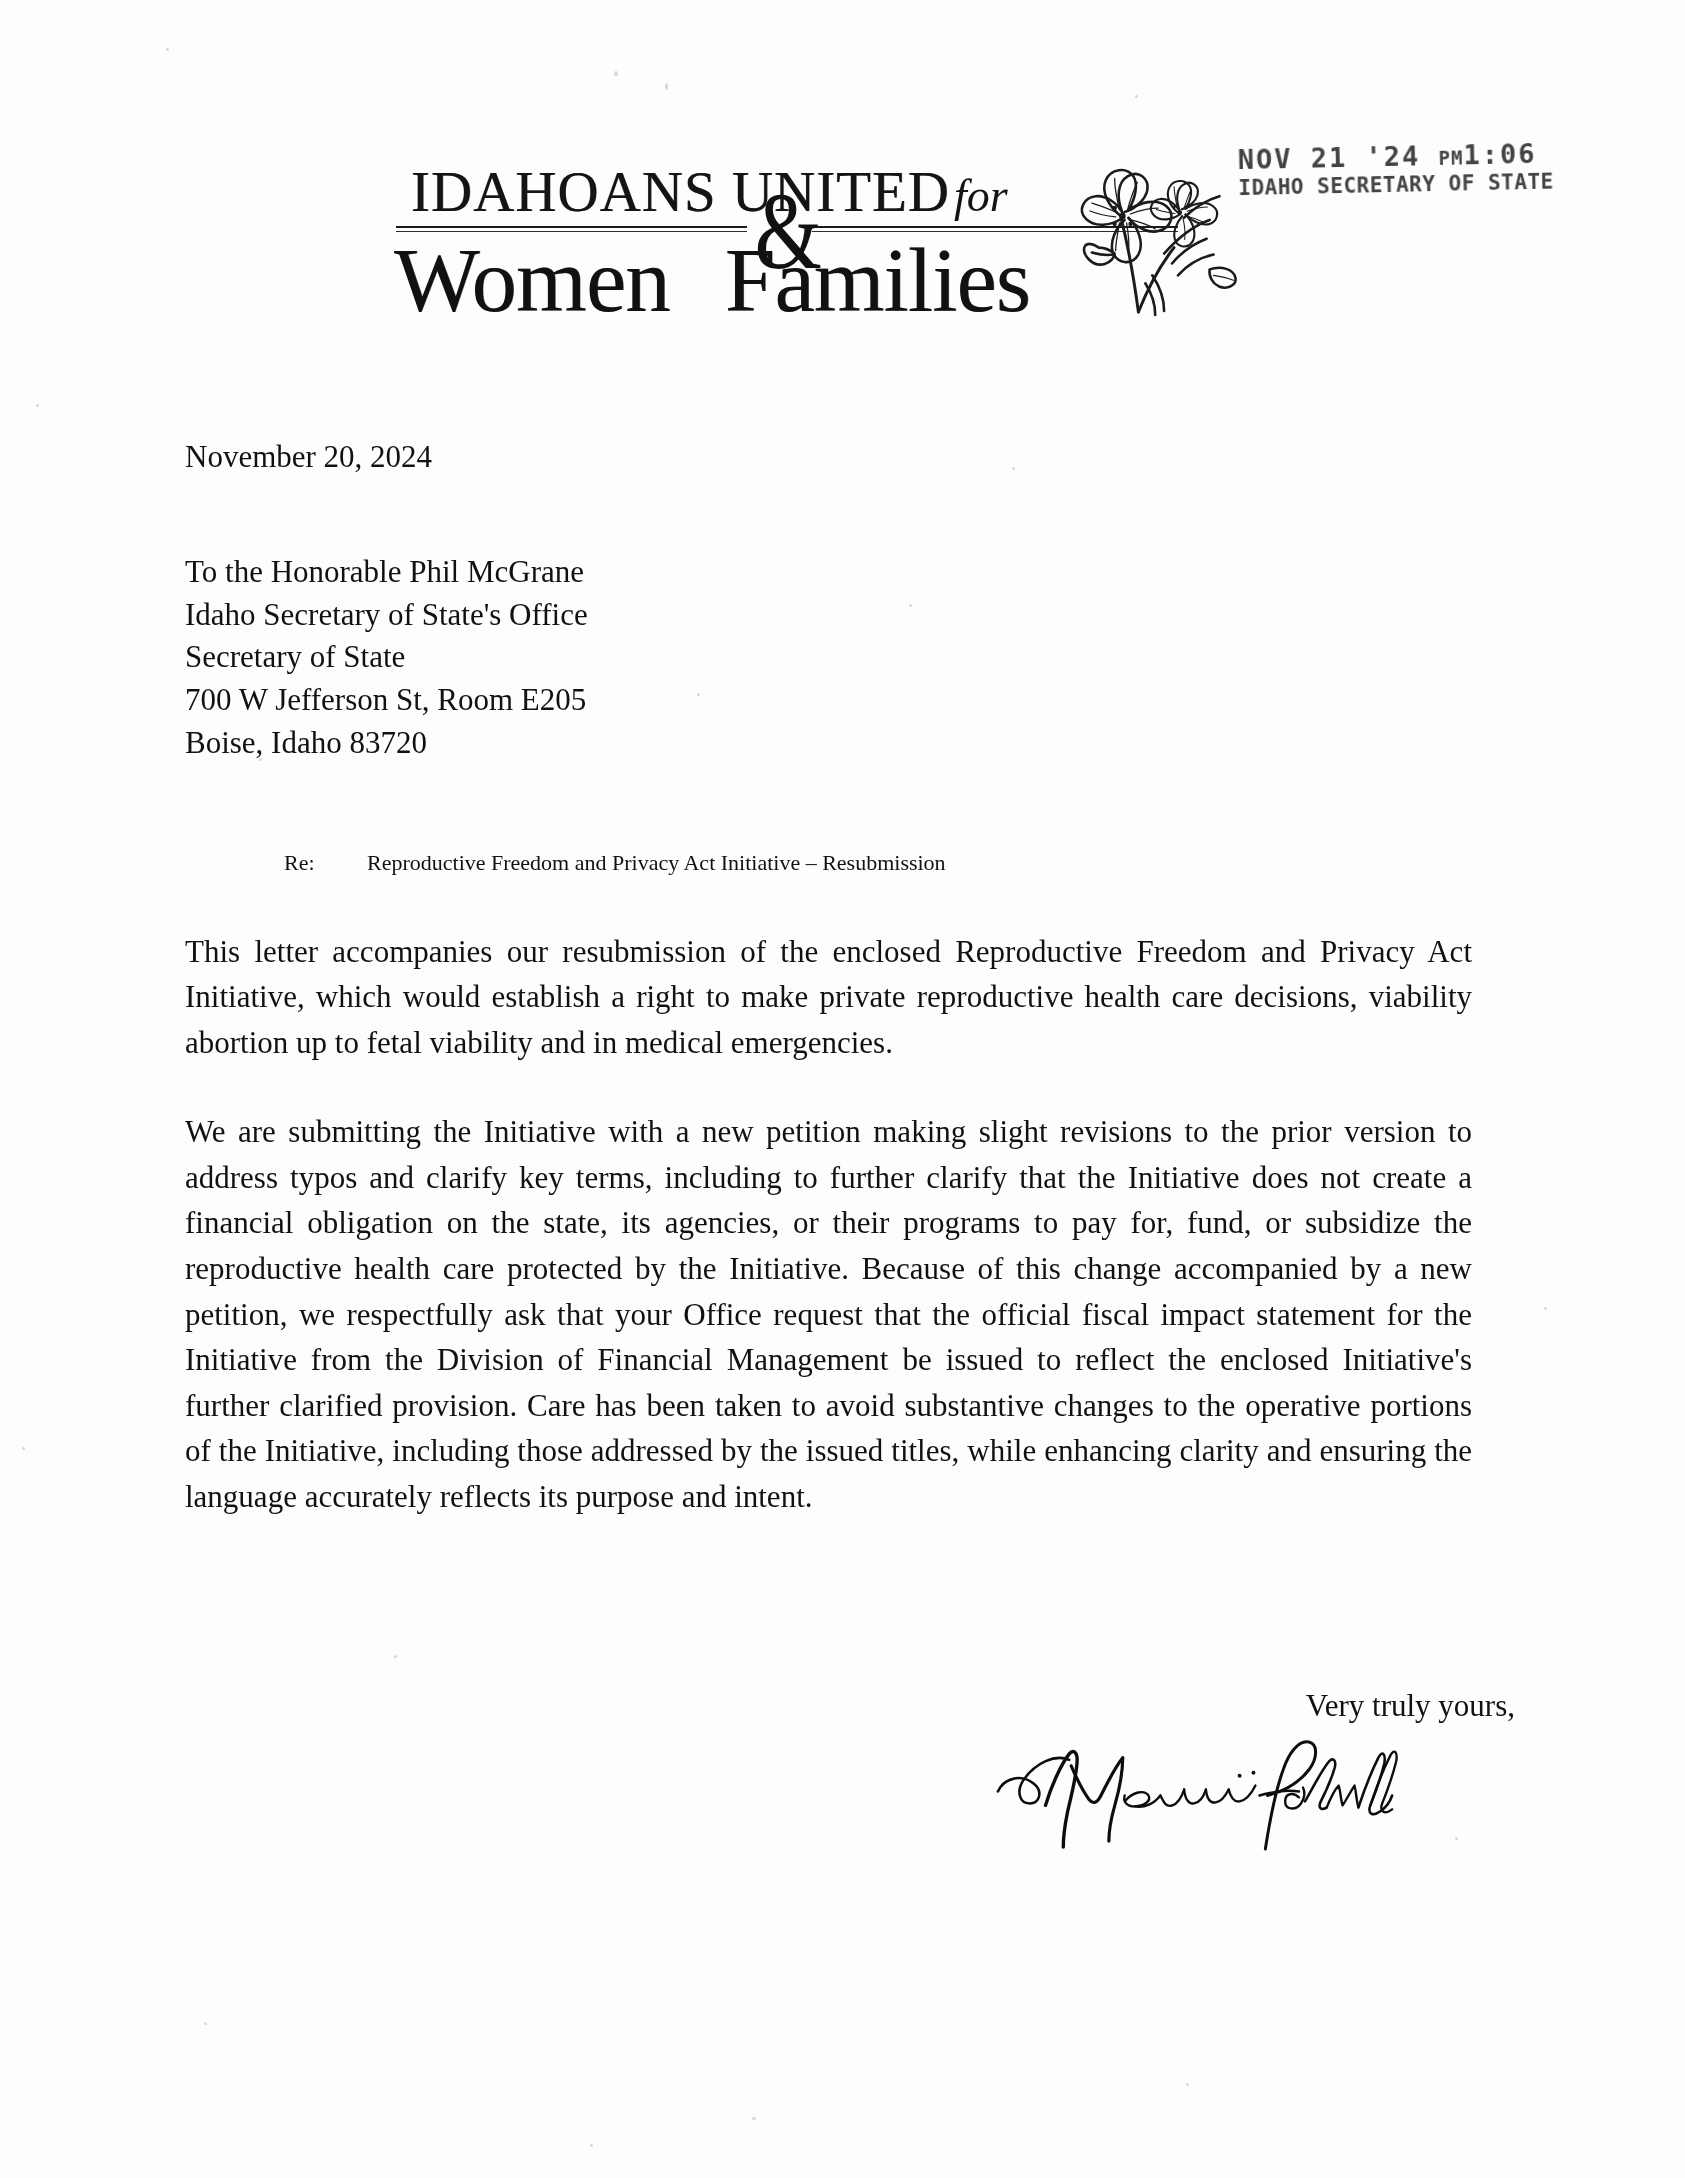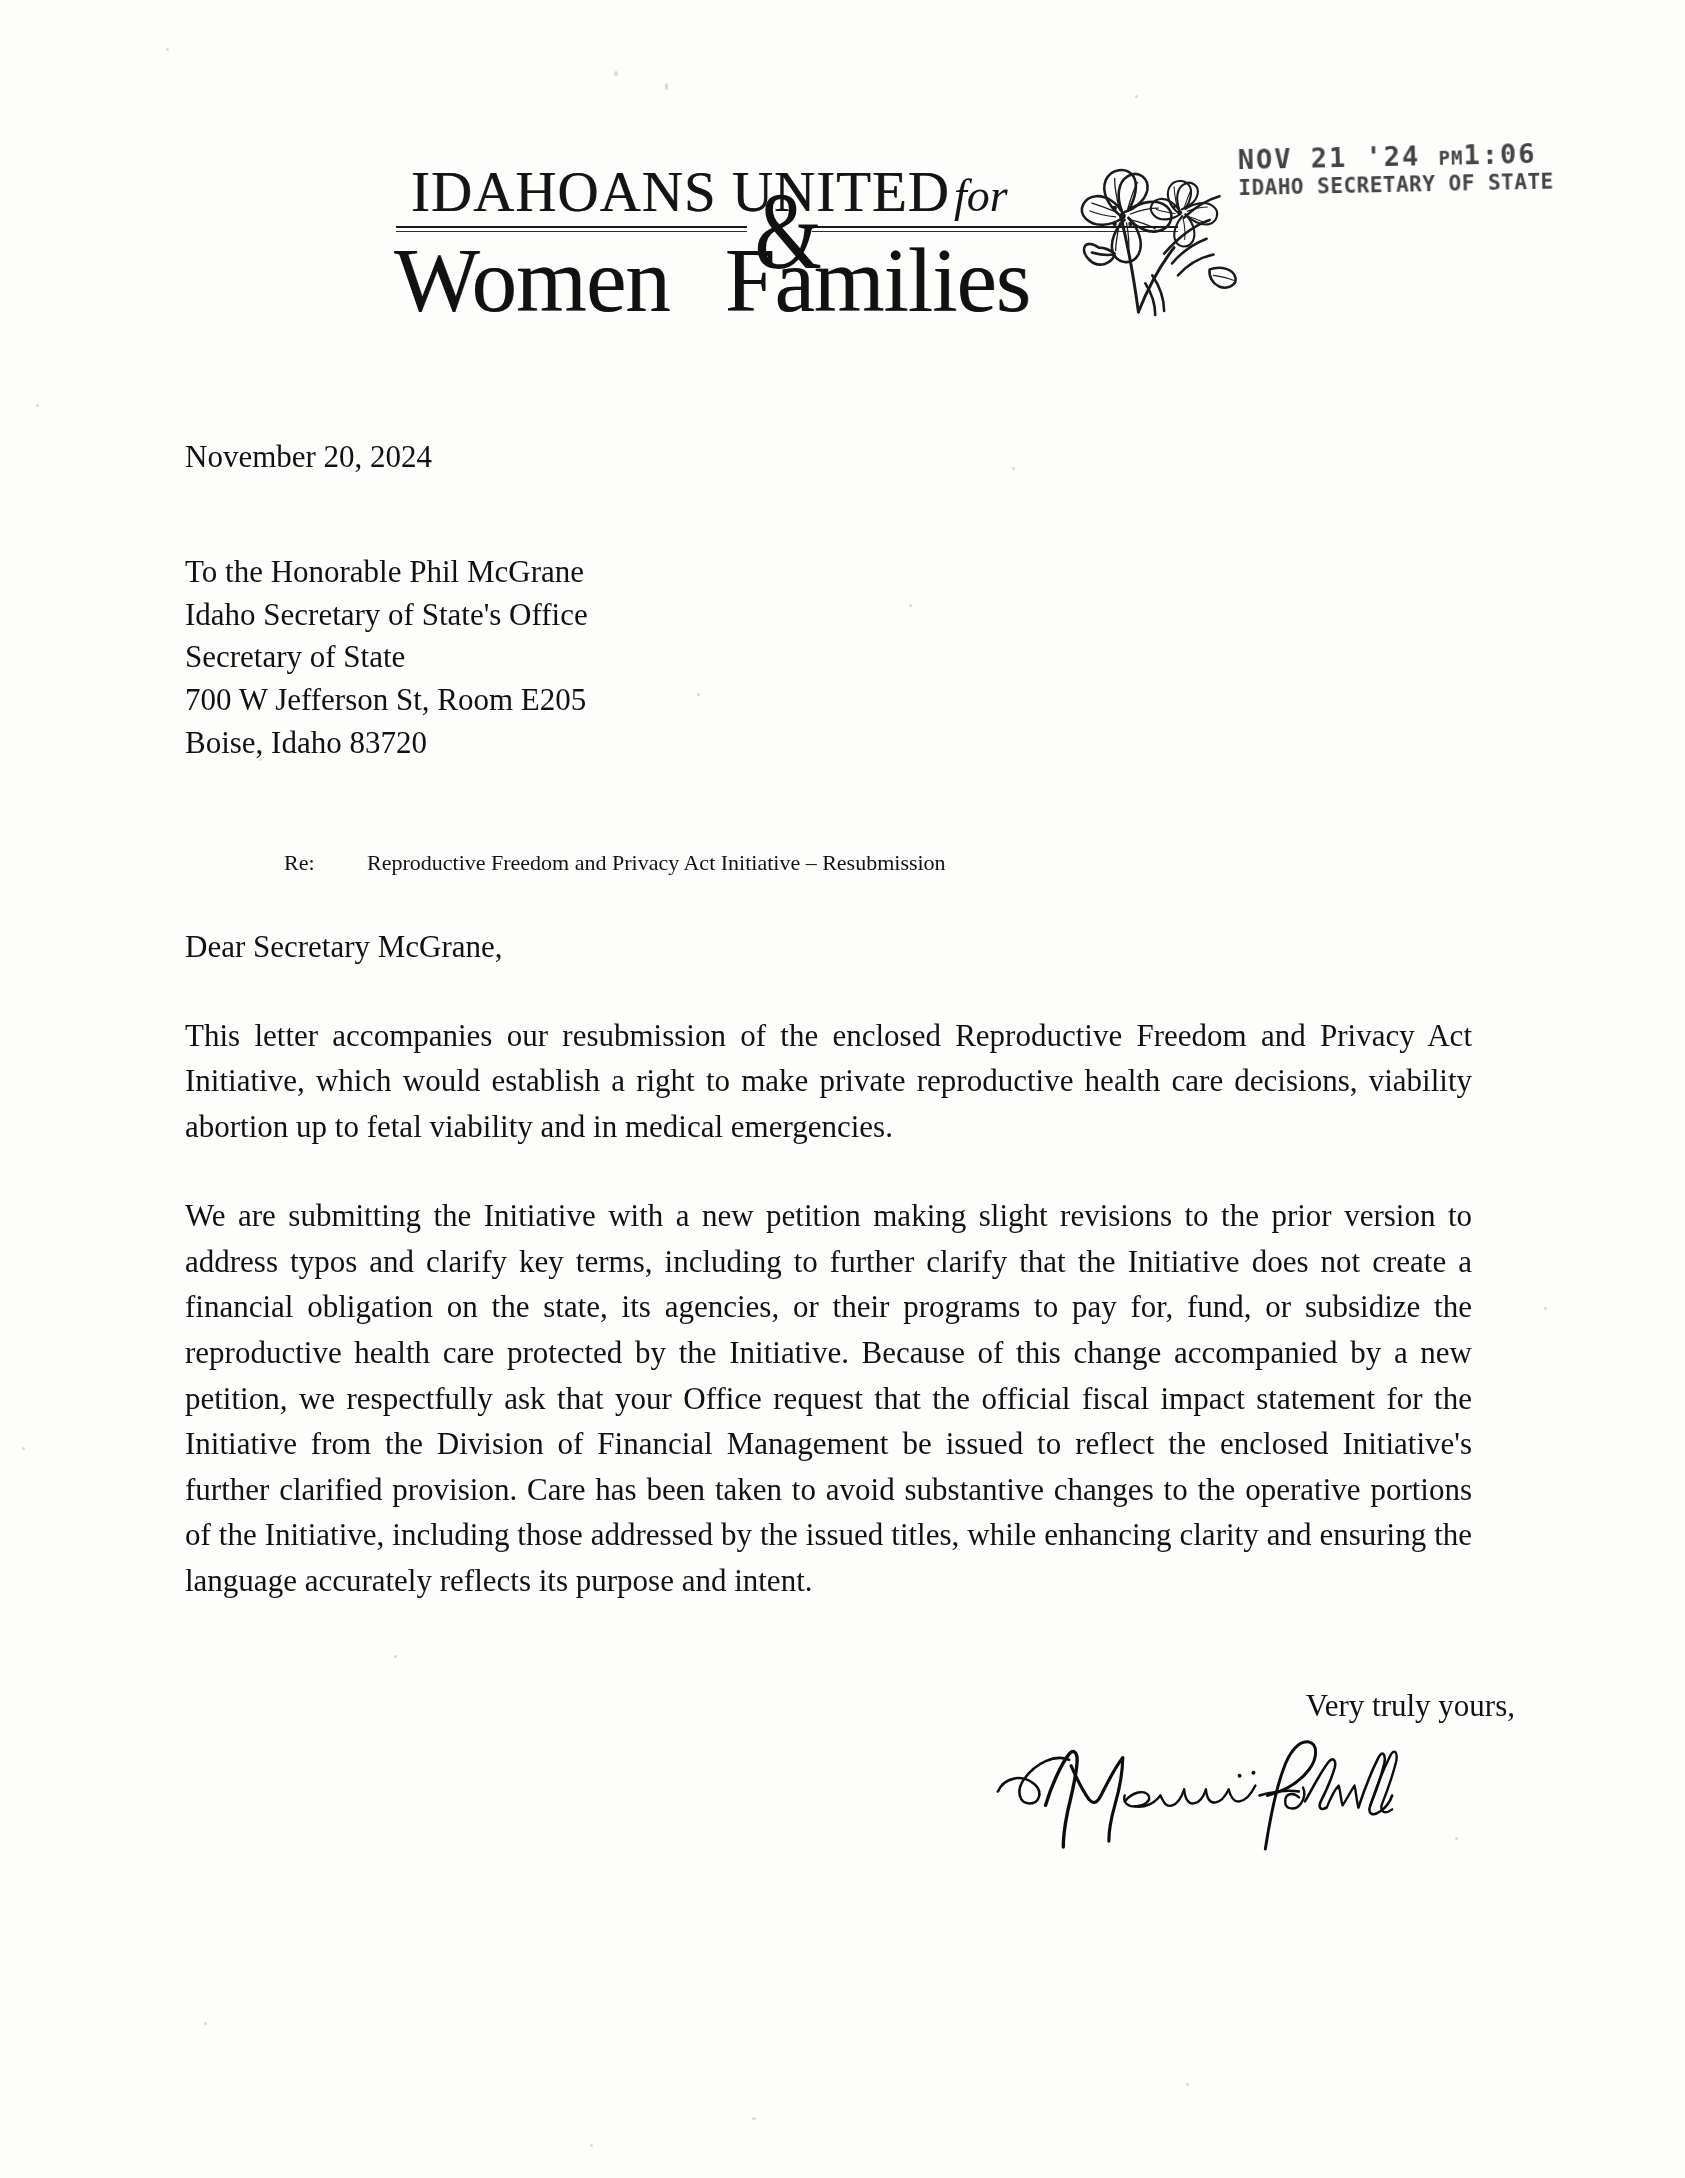--- a/index.html
+++ b/index.html
@@ -299,21 +299,20 @@
       <div>Idaho Secretary of State's Office</div>
       <div>Secretary of State</div>
       <div>700 W Jefferson St, Room E205</div>
       <div>Boise, Idaho 83720</div>
     </div>
 
     <div class="re-line">
       <span class="re-label">Re:</span><span>Reproductive Freedom and Privacy Act Initiative – Resubmission</span>
     </div>
 
-    <div class="salutation">Dear Secretary McGrane,</div>
 
     <div class="para">This letter accompanies our resubmission of the enclosed Reproductive Freedom and Privacy Act Initiative, which would establish a right to make private reproductive health care decisions, viability abortion up to fetal viability and in medical emergencies.</div>
 
     <div class="para">We are submitting the Initiative with a new petition making slight revisions to the prior version to address typos and clarify key terms, including to further clarify that the Initiative does not create a financial obligation on the state, its agencies, or their programs to pay for, fund, or subsidize the reproductive health care protected by the Initiative. Because of this change accompanied by a new petition, we respectfully ask that your Office request that the official fiscal impact statement for the Initiative from the Division of Financial Management be issued to reflect the enclosed Initiative's further clarified provision. Care has been taken to avoid substantive changes to the operative portions of the Initiative, including those addressed by the issued titles, while enhancing clarity and ensuring the language accurately reflects its purpose and intent.</div>
   </div>
 
   <div class="sign-block">
     <div class="closing">Very truly yours,</div>
 
     <svg class="sig-svg" width="416" height="129" viewBox="0 0 420 130" fill="none" stroke="#0d0d0d" stroke-linecap="round" stroke-linejoin="round">

